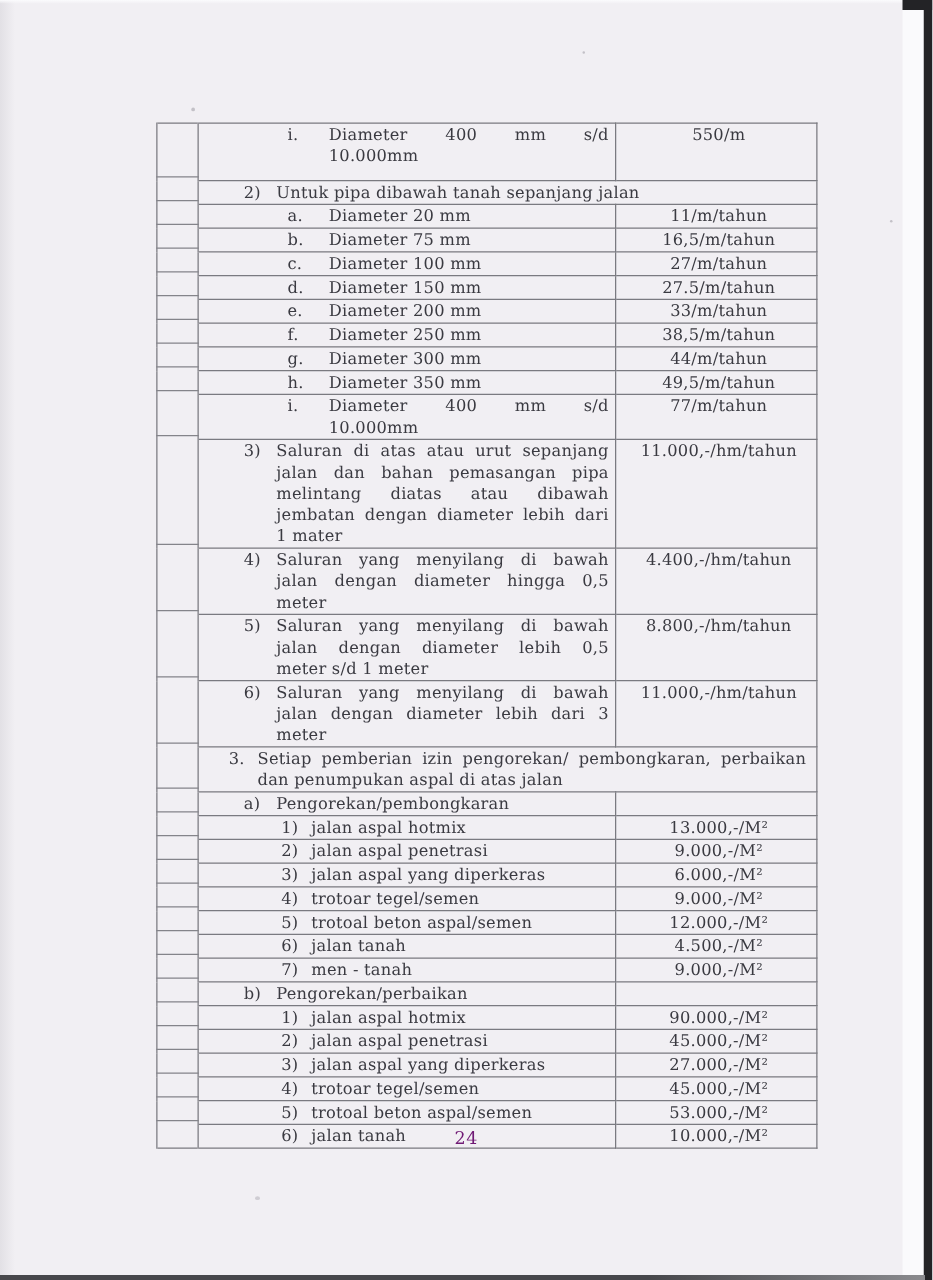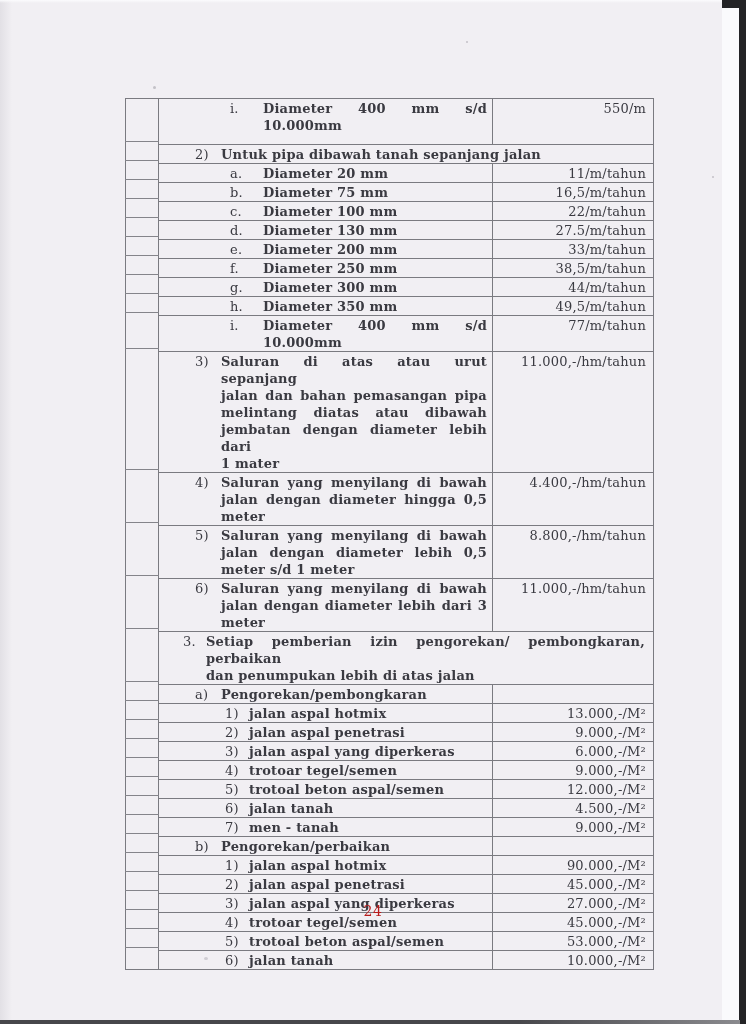--- a/index.html
+++ b/index.html
@@ -63,39 +63,39 @@
   td.c0::before {
     content: "";
     position: absolute; left: -1px; right: -1px; top: -4px; height: 1px;
     background: #84848a;
   }
   tr:first-child td.c0::before { display: none; }
 
   td.c1 { padding: 1px 5px 0 0; }
   td.c1.merged { padding-right: 8px; }
   td.c2 {
-    text-align: right;
+    text-align: center;
     padding: 1px 7px 0 11px;
   }
   tr.tall td.c1, tr.tall td.c2 { padding-bottom: 10px; }
 
   .item { display: flex; align-items: flex-start; }
   .marker { flex: 0 0 auto; }
   .text { flex: 1 1 auto; min-width: 0; }
-  .jl { text-align: justify; font-weight: bold; }
+  .jl { text-align: justify; }
   .jl:not(:last-child) { text-align-last: justify; }
 
   .lvl-a  { padding-left: 24px; } .lvl-a  .marker { flex-basis: 23px; }
   .lvl-b  { padding-left: 36px; } .lvl-b  .marker { flex-basis: 26px; }
   .lvl-c1 { padding-left: 71px; } .lvl-c1 .marker { flex-basis: 33px; }
   .lvl-c2 { padding-left: 66px; } .lvl-c2 .marker { flex-basis: 24px; }
 
   .page-number {
     position: absolute; left: 343px; top: 903px; width: 60px;
-    text-align: center; font-size: 14px; color: #b91c1c;
+    text-align: center; font-size: 14px; color: #701a75;
     letter-spacing: 0.5px;
   }
 </style>
 </head>
 <body>
 
 <div class="page">
 
   <div class="table-wrap">
     <table class="tariff">
@@ -157,29 +157,29 @@
           <tr>
     <td class="c0"></td>
     <td class="c1">
       <div class="item lvl-c1">
         <span class="marker">c.</span>
         <div class="text">
                   <div class="jl">Diameter 100 mm</div>
                 </div>
       </div>
     </td>
-    <td class="c2">22/m/tahun</td>
+    <td class="c2">27/m/tahun</td>
   </tr>
           <tr>
     <td class="c0"></td>
     <td class="c1">
       <div class="item lvl-c1">
         <span class="marker">d.</span>
         <div class="text">
-                  <div class="jl">Diameter 130 mm</div>
+                  <div class="jl">Diameter 150 mm</div>
                 </div>
       </div>
     </td>
     <td class="c2">27.5/m/tahun</td>
   </tr>
           <tr>
     <td class="c0"></td>
     <td class="c1">
       <div class="item lvl-c1">
         <span class="marker">e.</span>
@@ -297,21 +297,21 @@
     </td>
     <td class="c2">11.000,-/hm/tahun</td>
   </tr>
           <tr>
     <td class="c0"></td>
     <td class="c1 merged" colspan="2">
       <div class="item lvl-a">
         <span class="marker">3.</span>
         <div class="text">
                   <div class="jl">Setiap pemberian izin pengorekan/ pembongkaran, perbaikan</div>
-                  <div class="jl">dan penumpukan lebih di atas jalan</div>
+                  <div class="jl">dan penumpukan aspal di atas jalan</div>
                 </div>
       </div>
     </td>
 
   </tr>
           <tr>
     <td class="c0"></td>
     <td class="c1">
       <div class="item lvl-b">
         <span class="marker">a)</span>

